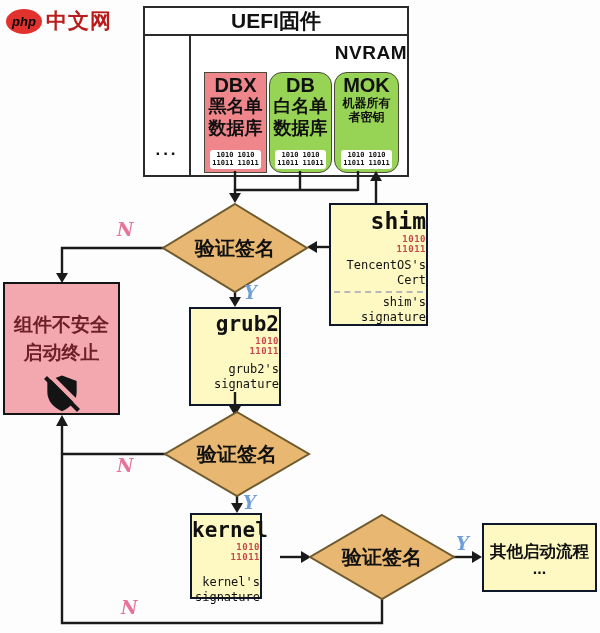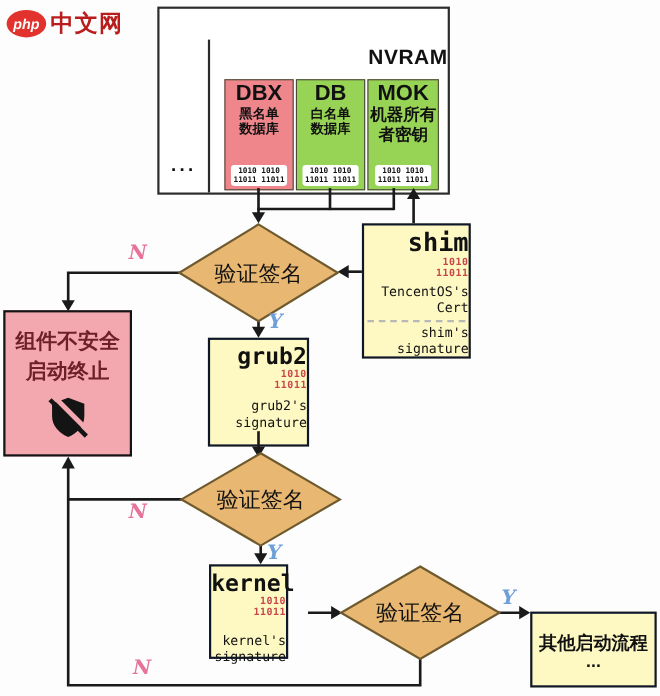--- a/index.html
+++ b/index.html
@@ -1,86 +1,87 @@
 <!DOCTYPE html>
 <html><head>
 <meta charset="utf-8">
 <style>
   html,body{margin:0;padding:0;background:#fff;}
   #stage{position:relative;width:600px;height:633px;background:#fdfdfd;overflow:hidden;
          font-family:"Liberation Sans",sans-serif;color:#111;}
   .abs{position:absolute;}
   
   #watermark{left:6px;top:7px;display:flex;align-items:center;gap:4px;z-index:5;}
-  .logo-oval{width:36px;height:25px;border-radius:50%;background:#e2322e;color:#ffffff;
+  .logo-oval{width:36px;height:25px;border-radius:50%;background:#e2322e;color:#000000;
              display:flex;align-items:center;justify-content:center;
              font-style:italic;font-weight:bold;font-size:13px;}
   .logo-site{font-size:21px;font-weight:800;color:#b91c1c;letter-spacing:1px;}
   
   #uefi-box{left:143px;top:6px;width:266px;height:171px;border:2px solid #2b2b2b;
             background:#fff;box-sizing:border-box;z-index:2;}
   #uefi-title{position:absolute;left:0;right:0;top:0;height:26px;line-height:26px;
               text-align:center;font-weight:bold;font-size:21px;border-bottom:2px solid #2b2b2b;}
   #uefi-leftcol{position:absolute;left:0;top:28px;bottom:0;width:44px;border-right:2px solid #2b2b2b;}
   #uefi-dots{position:absolute;left:0;top:104px;width:44px;text-align:center;
              font-weight:bold;font-size:17px;letter-spacing:3px;}
   #nvram-label{position:absolute;left:46px;right:0;top:34px;text-align:right;
                font-weight:bold;font-size:19px;letter-spacing:0.5px;}
   #stores-row{position:absolute;left:59px;top:64px;display:flex;gap:2px;}
   .store{box-sizing:border-box;height:101px;border:1.5px solid #4a4a3a;
          display:flex;flex-direction:column;align-items:center;padding-top:1px;}
   .store-red{background:#ee868c;}
-  .store-green{background:#97d355;}
+  .store-green{background:#97d355;border-radius:13px;}
   .store-name{font-weight:bold;font-size:20px;line-height:1.1;}
-  .store-desc{font-weight:bold;font-size:12px;line-height:1.2;text-align:center;}
+  .store-desc{font-weight:bold;font-size:18px;line-height:1.2;text-align:center;}
   .bin-chip{margin-top:auto;margin-bottom:3px;background:#fff;border-radius:3px;
             padding:1px 2px;text-align:center;
             font-family:"DejaVu Sans Mono",monospace;font-weight:bold;font-size:7px;line-height:1.25;}
   
   .flowbox{box-sizing:border-box;border:2px solid #0f172a;background:#fef9c3;text-align:right;z-index:2;}
   .mono-title{font-family:"DejaVu Sans Mono",monospace;font-weight:bold;}
   .bin-red{color:#c9464c;font-family:"DejaVu Sans Mono",monospace;font-weight:bold;
            font-size:9px;line-height:1.15;letter-spacing:0.5px;}
   .sig-text{font-family:"DejaVu Sans Mono",monospace;font-weight:normal;font-size:12px;line-height:1.3;}
   #shim-box{left:329px;top:203px;width:99px;height:123px;}
   #shim-box .mono-title{font-size:23px;margin-top:3px;}
   .dashed-div{border-top:2px dashed #b8b8b8;margin:2px 3px;}
   #grub2-box{left:189px;top:307px;width:92px;height:99px;}
   #grub2-box .mono-title,#kernel-box .mono-title{font-size:21px;margin-top:3px;}
   #kernel-box{left:190px;top:513px;width:72px;height:86px;}
   
   #terminate-box{left:3px;top:282px;width:117px;height:133px;background:#f3a8b0;
                  border:2.5px solid #141414;box-sizing:border-box;text-align:center;
-                 padding-top:13px;z-index:2;}
+                 padding-top:27px;z-index:2;}
   .term-line{font-weight:bold;font-size:19px;line-height:1.45;color:#6e2028;}
   
   #other-box{left:482px;top:523px;width:115px;height:69px;display:flex;flex-direction:column;
-             align-items:center;justify-content:center;margin-top:33px;}
+             align-items:center;justify-content:center;}
   #other-box .other-label{font-weight:bold;font-size:16.5px;}
   #other-box .other-dots{font-weight:bold;font-size:16px;line-height:0.7;}
   
   #overlay{position:absolute;left:0;top:0;z-index:3;pointer-events:none;}
   
-  .diamond-label{text-align:center;font-weight:normal;font-size:20px;z-index:4;width:144px;}
+  .diamond-label{text-align:center;font-weight:bold;font-size:20px;z-index:4;width:144px;}
   .branch{font-family:"DejaVu Serif",serif;font-style:italic;font-weight:bold;
           font-size:18px;z-index:4;}
   .branch-no{color:#e5739b;}
   .branch-yes{color:#6f9fd8;}
 </style>
 </head>
 <body>
 
 <div id="stage">
 
   <div id="watermark" class="abs">
     <span class="logo-oval">php</span>
     <span class="logo-site">中文网</span>
   </div>
 
   <div id="uefi-box" class="abs">
+    <div id="uefi-title">UEFI固件</div>
     <div id="uefi-leftcol">
       <div id="uefi-dots">...</div>
     </div>
     <div id="nvram-label">NVRAM</div>
     <div id="stores-row">
       <div class="store store-red" style="width:63px">
         <div class="store-name">DBX</div>
         <div class="store-desc">
           <div>黑名单</div>
           <div>数据库</div>
@@ -96,21 +97,21 @@
           <div>白名单</div>
           <div>数据库</div>
         </div>
         <div class="bin-chip">
           <div>1010 1010</div>
           <div>11011 11011</div>
         </div>
       </div>
       <div class="store store-green" style="width:65px">
         <div class="store-name">MOK</div>
-        <div class="store-desc" style="font-size:15px">
+        <div class="store-desc" style="font-size:12px">
           <div>机器所有</div>
           <div>者密钥</div>
         </div>
         <div class="bin-chip">
           <div>1010 1010</div>
           <div>11011 11011</div>
         </div>
       </div>
     </div>
   </div>

